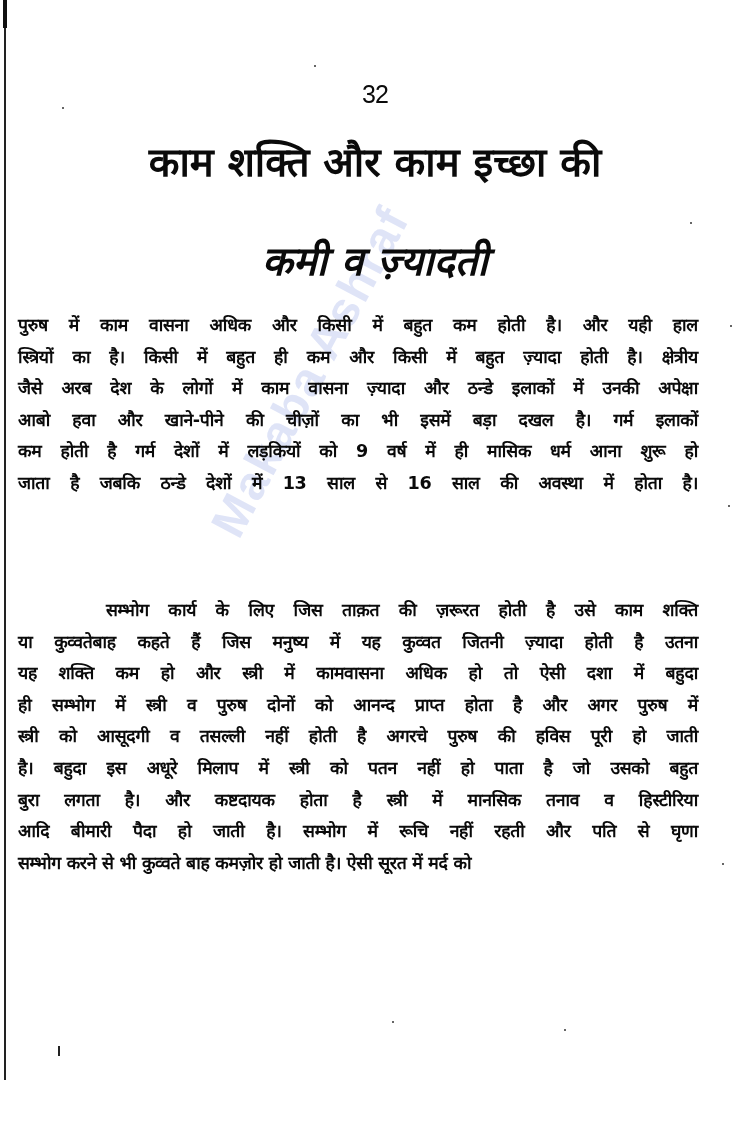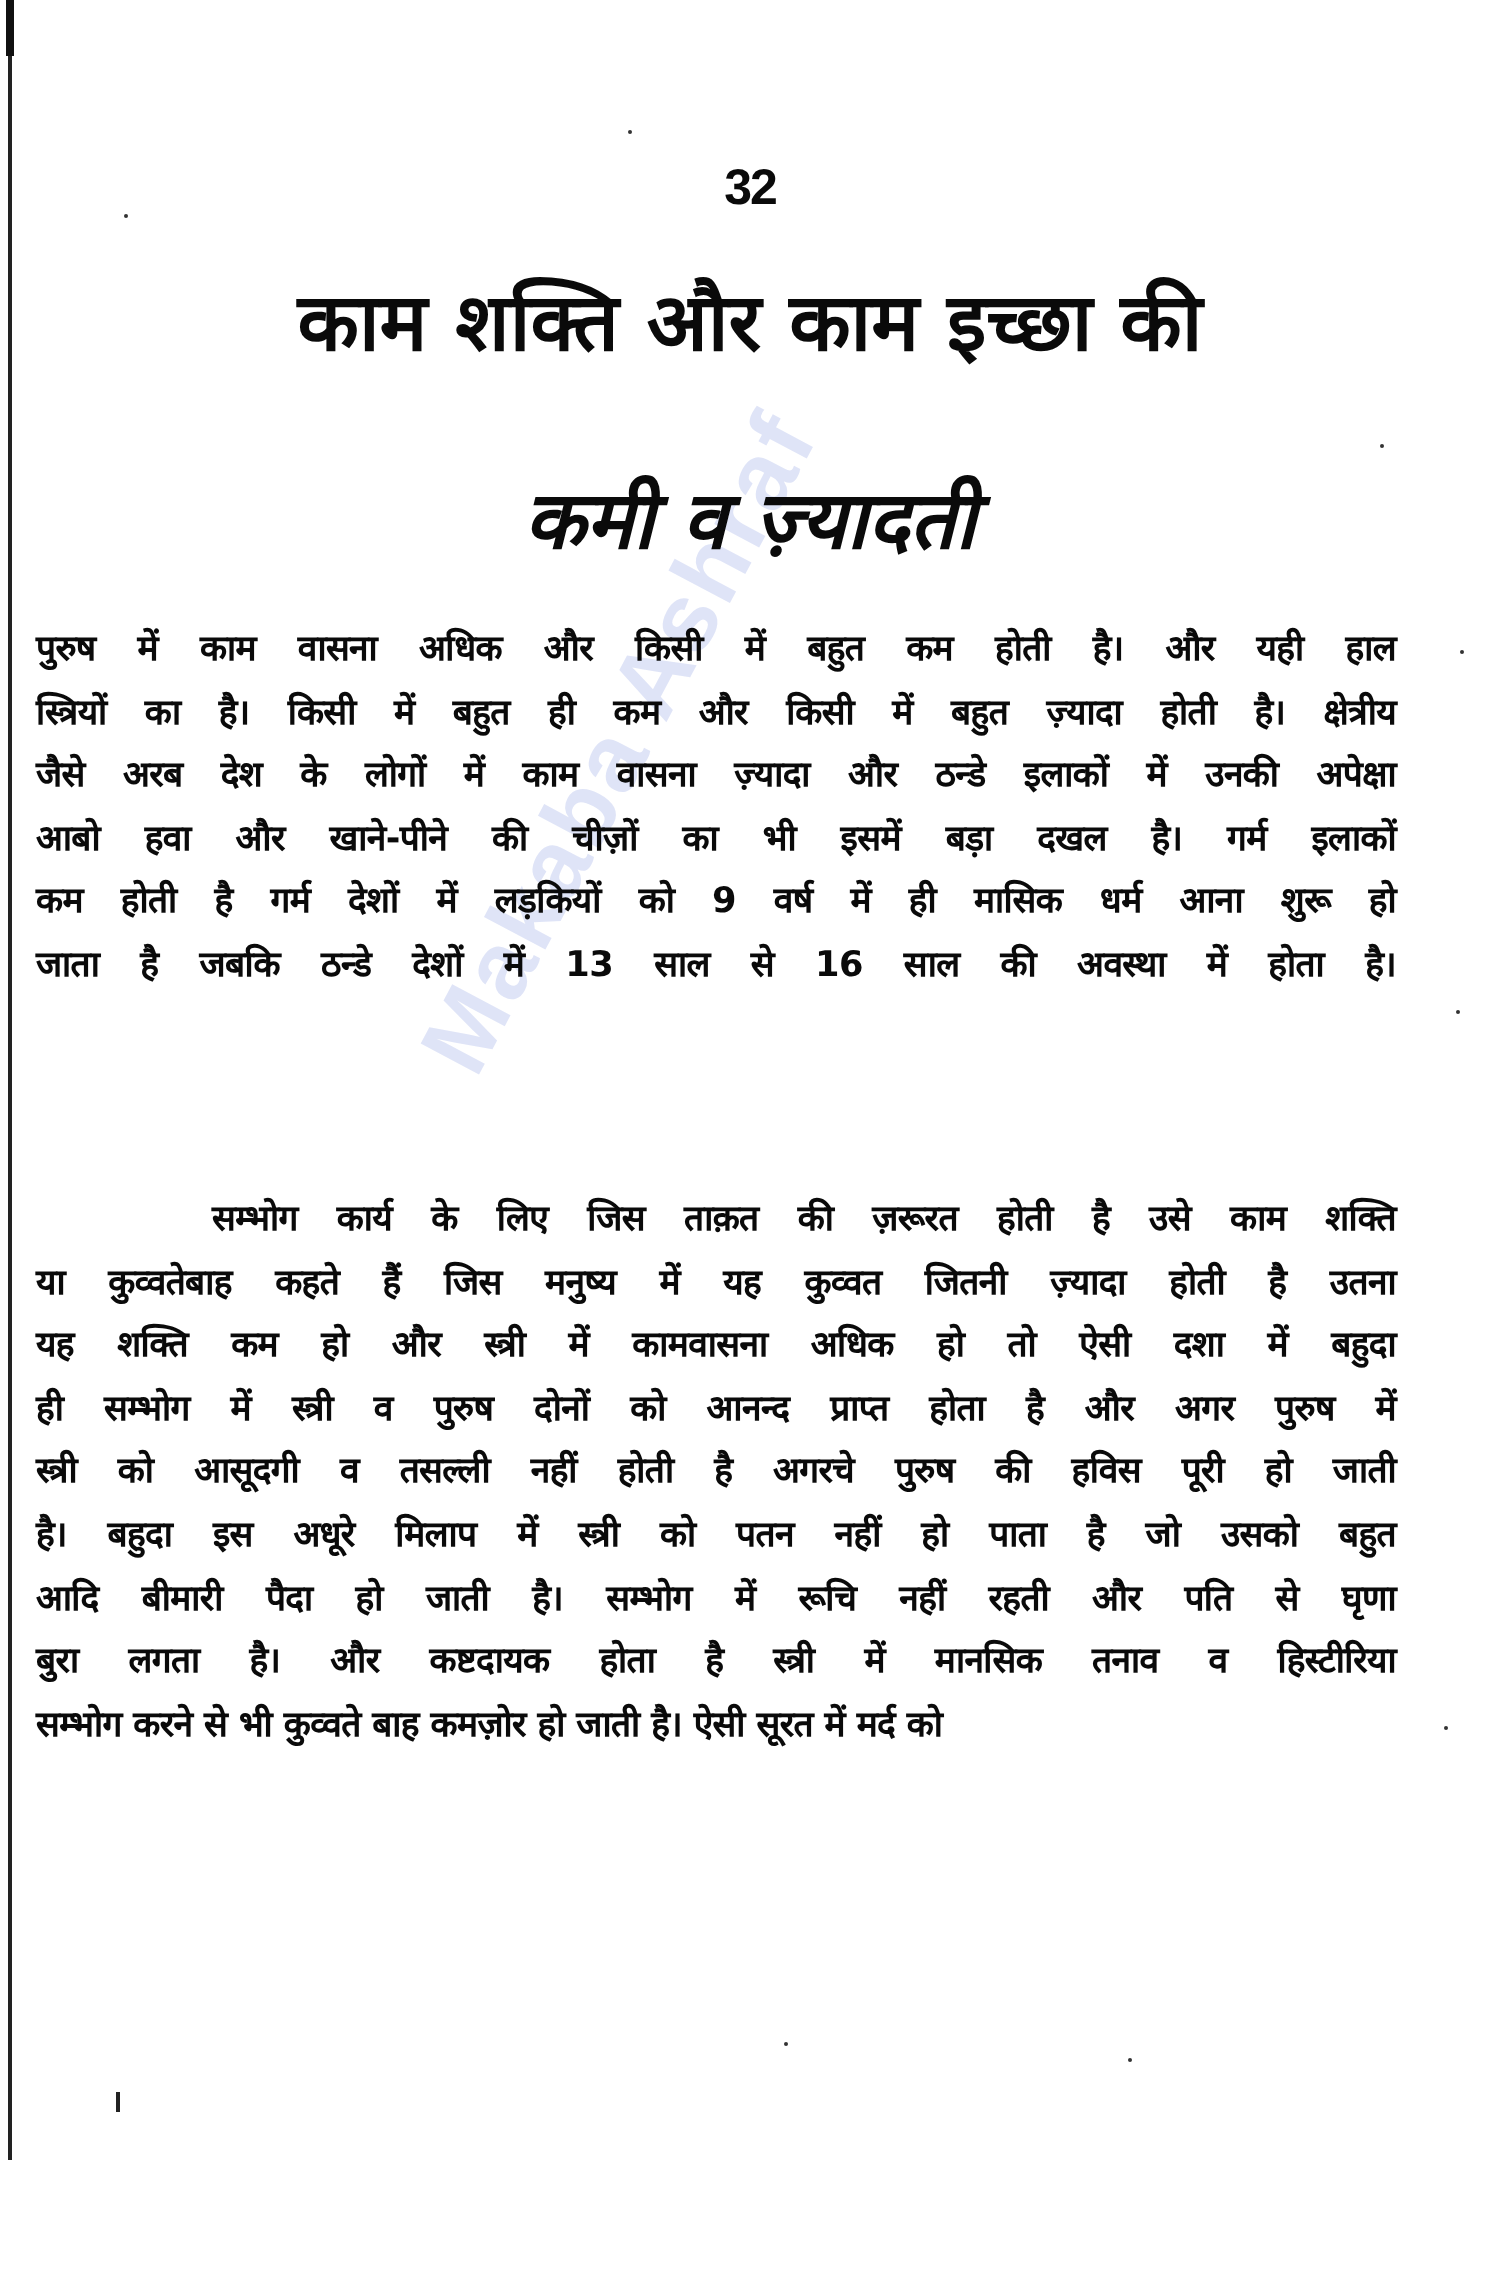--- a/index.html
+++ b/index.html
@@ -9,21 +9,21 @@
     font-family: "DejaVu Sans", "Liberation Sans", sans-serif;
   }
   .left-rule {
     position: absolute; left: 4px; top: 0; width: 2px; height: 1080px; background: #222;
   }
   .left-rule-thick {
     position: absolute; left: 3px; top: 0; width: 4px; height: 28px; background: #111;
   }
   .page-number {
     position: absolute; top: 80px; left: 0; width: 750px; text-align: center;
-    font-family: "Liberation Sans", sans-serif; font-weight: bold; font-size: 25px;
+    font-family: "Liberation Sans", sans-serif; font-weight: normal; font-size: 25px;
     letter-spacing: -1px;
   }
   .title {
     position: absolute; left: 0; width: 750px; text-align: center;
     font-weight: bold; font-size: 40px; line-height: 1;
   }
   .title.l1 { top: 142px; }
   .title.l2 { top: 241px; font-style: italic; }
   .body-text {
     position: absolute; left: 18px; width: 680px;
@@ -68,22 +68,22 @@
     <span class="line">जाता है जबकि ठन्डे देशों में 13 साल से 16 साल की अवस्था में होता है।</span>
   </div>
 
   <div class="body-text para2">
     <span class="line indent">सम्भोग कार्य के लिए जिस ताक़त की ज़रूरत होती है उसे काम शक्ति</span>
     <span class="line">या कुव्वतेबाह कहते हैं जिस मनुष्य में यह कुव्वत जितनी ज़्यादा होती है उतना</span>
     <span class="line">यह शक्ति कम हो और स्त्री में कामवासना अधिक हो तो ऐसी दशा में बहुदा</span>
     <span class="line">ही सम्भोग में स्त्री व पुरुष दोनों को आनन्द प्राप्त होता है और अगर पुरुष में</span>
     <span class="line">स्त्री को आसूदगी व तसल्ली नहीं होती है अगरचे पुरुष की हविस पूरी हो जाती</span>
     <span class="line">है। बहुदा इस अधूरे मिलाप में स्त्री को पतन नहीं हो पाता है जो उसको बहुत</span>
+    <span class="line">बुरा लगता है। और कष्टदायक होता है स्त्री में मानसिक तनाव व हिस्टीरिया</span>
     <span class="line">आदि बीमारी पैदा हो जाती है। सम्भोग में रूचि नहीं रहती और पति से घृणा</span>
-    <span class="line">बुरा लगता है। और कष्टदायक होता है स्त्री में मानसिक तनाव व हिस्टीरिया</span>
     <span class="line last">सम्भोग करने से भी कुव्वते बाह कमज़ोर हो जाती है। ऐसी सूरत में मर्द को</span>
   </div>
 
   <div class="speck" style="left:62px;top:107px"></div>
   <div class="speck" style="left:314px;top:65px"></div>
   <div class="speck" style="left:690px;top:222px"></div>
   <div class="speck" style="left:730px;top:325px"></div>
   <div class="speck" style="left:728px;top:505px"></div>
   <div class="speck" style="left:722px;top:863px"></div>
   <div class="speck" style="left:392px;top:1021px"></div>

